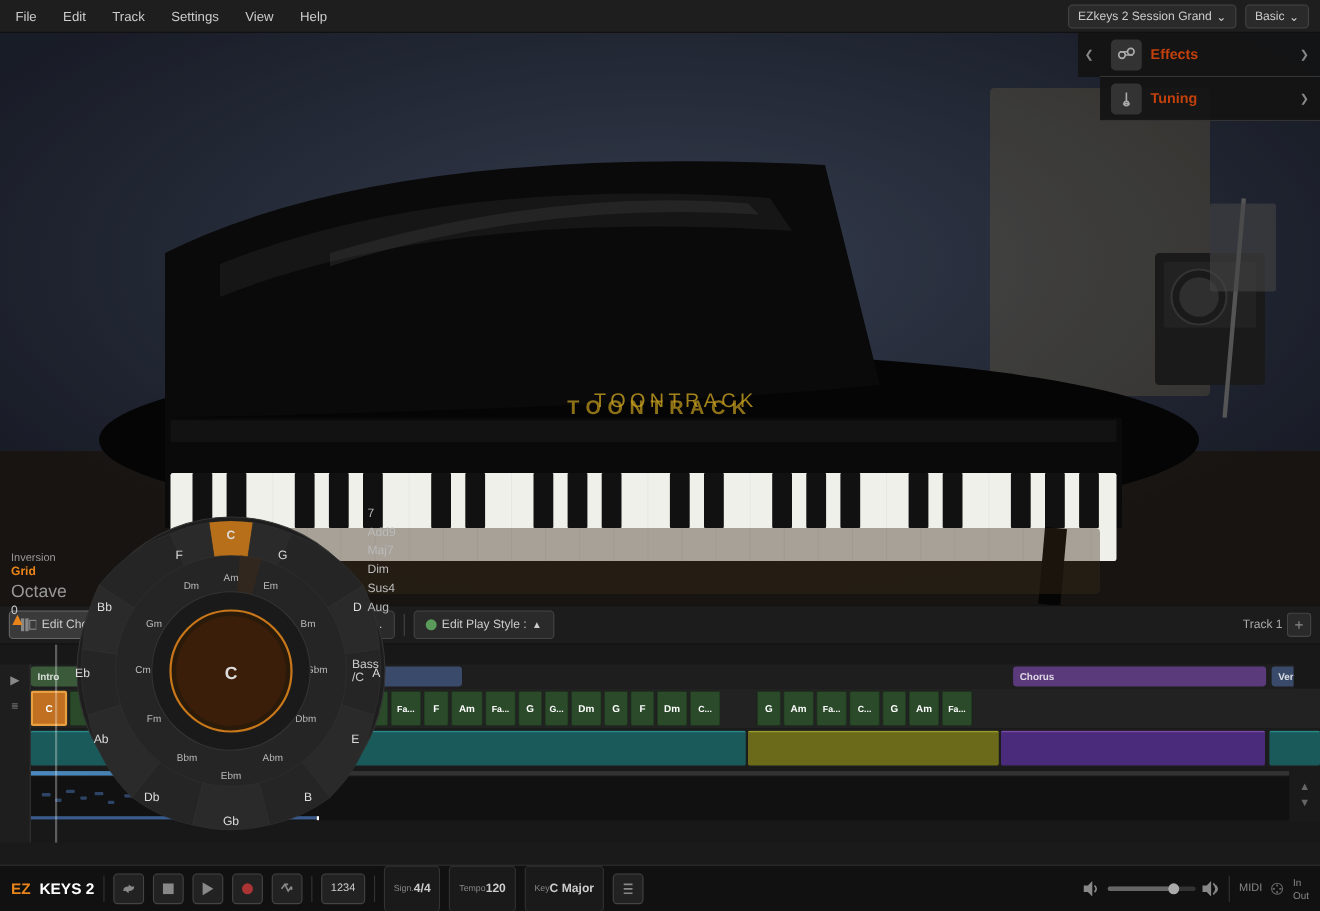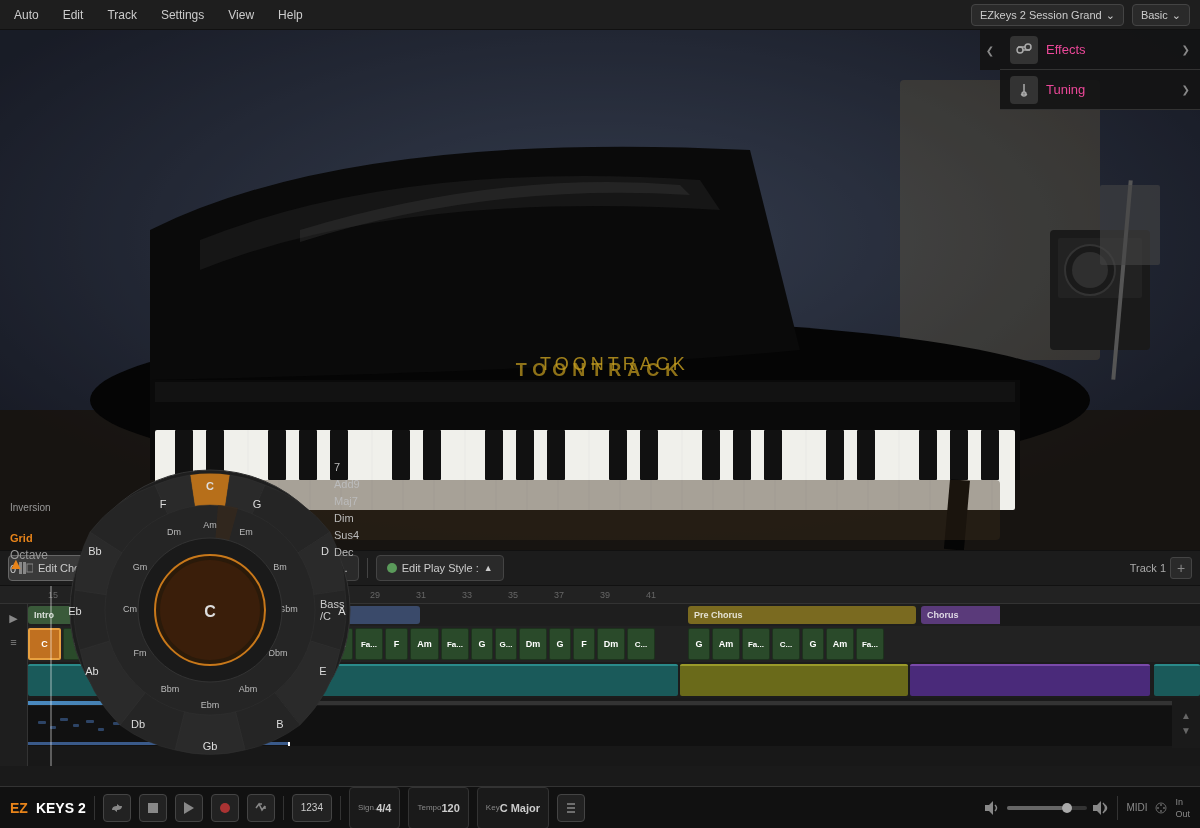--- a/index.html
+++ b/index.html
@@ -121,21 +121,21 @@
     .effects-icon {
       width: 28px;
       height: 28px;
       background: #333;
       border-radius: 4px;
       display: flex;
       align-items: center;
       justify-content: center;
       font-size: 14px;
     }
-    .effects-label { color: #ec4899; font-size: 13px; }
+    .effects-label { color: #c2410c; font-size: 13px; font-weight: bold; }
     .effects-chevron { margin-left: auto; color: #888; font-size: 10px; }
     #collapse-btn {
       position: absolute;
       top: 0;
       left: -20px;
       width: 20px;
       height: 40px;
       background: rgba(20,20,20,0.92);
       display: flex;
       align-items: center;
@@ -155,23 +155,23 @@
       z-index: 60;
     }
 
     
     #inv-oct {
       position: absolute;
       top: 502px;
       left: 10px;
       z-index: 65;
     }
-    .inv-label { color: #999; font-size: 10px; margin-bottom: 19px; }
+    .inv-label { color: #999; font-size: 10px; margin-bottom: 1px; }
     .inv-value { color: #e8841a; font-size: 11px; font-weight: bold; }
-    .oct-label { color: #999; font-size: 12px; margin-top: 4px; margin-bottom: 1px; }
+    .oct-label { color: #999; font-size: 16px; margin-top: 4px; margin-bottom: 1px; }
     .oct-value { color: #ccc; font-size: 11px; }
 
     
     #chord-wheel-svg {
       width: 300px;
       height: 300px;
       position: absolute;
       top: 30px;
       left: 20px;
     }
@@ -310,21 +310,21 @@
       color: #888;
       font-size: 11px;
       border-radius: 2px;
     }
 
     
     #sections-row {
       position: absolute;
       top: 18px;
       left: 28px;
-      width: 972px;
+      width: 1148px;
       height: 22px;
       background: #1e1e1e;
       overflow: hidden;
     }
 
     .section-block {
       position: absolute;
       top: 2px;
       height: 18px;
       border-radius: 3px;
@@ -522,21 +522,21 @@
     }
     .wheel-text { font-size: 11px; font-family: Arial; fill: #ddd; }
     .wheel-text-small { font-size: 9px; font-family: Arial; fill: #bbb; }
     .wheel-center-text { font-size: 16px; font-family: Arial; fill: #ddd; font-weight: bold; }
 
   </style>
 </head>
 <body>
 
 <div id="menu-bar">
-  <span class="menu-item">Auto</span>
+  <span class="menu-item">File</span>
   <span class="menu-item">Edit</span>
   <span class="menu-item">Track</span>
   <span class="menu-item">Settings</span>
   <span class="menu-item">View</span>
   <span class="menu-item">Help</span>
   <div id="menu-bar-right">
     <div class="preset-select">
       <span>EZkeys 2 Session Grand</span>
       <span>⌄</span>
     </div>
@@ -757,21 +757,21 @@
   <div class="oct-label">Octave</div>
   <div class="oct-value">0</div>
 </div>
 
 <div id="chord-modifiers">
   <div class="mod-btn">7</div>
   <div class="mod-btn">Add9</div>
   <div class="mod-btn">Maj7</div>
   <div class="mod-btn">Dim</div>
   <div class="mod-btn">Sus4</div>
-  <div class="mod-btn">Dec</div>
+  <div class="mod-btn">Aug</div>
 </div>
 
 <div id="bass-label">Bass<br>/C</div>
 
 <div id="arrow-tool">▲</div>
 
 <div id="toolbar">
   <div class="toolbar-btn active">
     <svg width="14" height="12" viewBox="0 0 14 12">
         <rect x="0" y="0" width="3" height="12" fill="#888"></rect>
@@ -802,46 +802,29 @@
     <span>Edit Play Style :</span>
     <span style="font-size:9px;">▲</span>
   </div>
   <div class="toolbar-spacer"></div>
   <span class="track-label">Track 1</span>
   <div class="track-add-btn">+</div>
 </div>
 
 <div id="timeline-area">
 
-  <div id="ruler">
-    <div class="ruler-mark">15</div>
-    <div class="ruler-mark">17</div>
-    <div class="ruler-mark">19</div>
-    <div class="ruler-mark">21</div>
-    <div class="ruler-mark">23</div>
-    <div class="ruler-mark">25</div>
-    <div class="ruler-mark">27</div>
-    <div class="ruler-mark">29</div>
-    <div class="ruler-mark">31</div>
-    <div class="ruler-mark">33</div>
-    <div class="ruler-mark">35</div>
-    <div class="ruler-mark">37</div>
-    <div class="ruler-mark">39</div>
-    <div class="ruler-mark">41</div>
-  </div>
 
   <div id="timeline-sidebar">
     <div class="sidebar-icon-btn">▶</div>
     <div class="sidebar-icon-btn">≡</div>
   </div>
 
   <div id="sections-row">
     <div class="section-block" style="left:0px;width:175px;background:#3a5a3a;">Intro</div>
     <div class="section-block" style="left:177px;width:215px;background:#3a4a6a;">Verse</div>
-    <div class="section-block" style="left:660px;width:228px;background:#7a6a20;">Pre Chorus</div>
     <div class="section-block" style="left:893px;width:230px;background:#5a3a7a;">Chorus</div>
     <div class="section-block" style="left:1128px;width:50px;background:#3a4a6a;">Verse</div>
   </div>
 
   <div id="chord-track">
     <div class="chord-cell" style="left:0;width:33px;background:#c07020;border:2px solid #e8a040;">C</div>
     <div class="chord-cell" style="left:35px;width:29px;background:#2a4a2a;">G</div>
     <div class="chord-cell" style="left:66px;width:29px;background:#2a4a2a;">F</div>
     <div class="chord-cell" style="left:97px;width:29px;background:#2a4a2a;">Am</div>
     <div class="chord-cell" style="left:128px;width:28px;background:#2a4a2a;font-size:8px;">A...</div>

